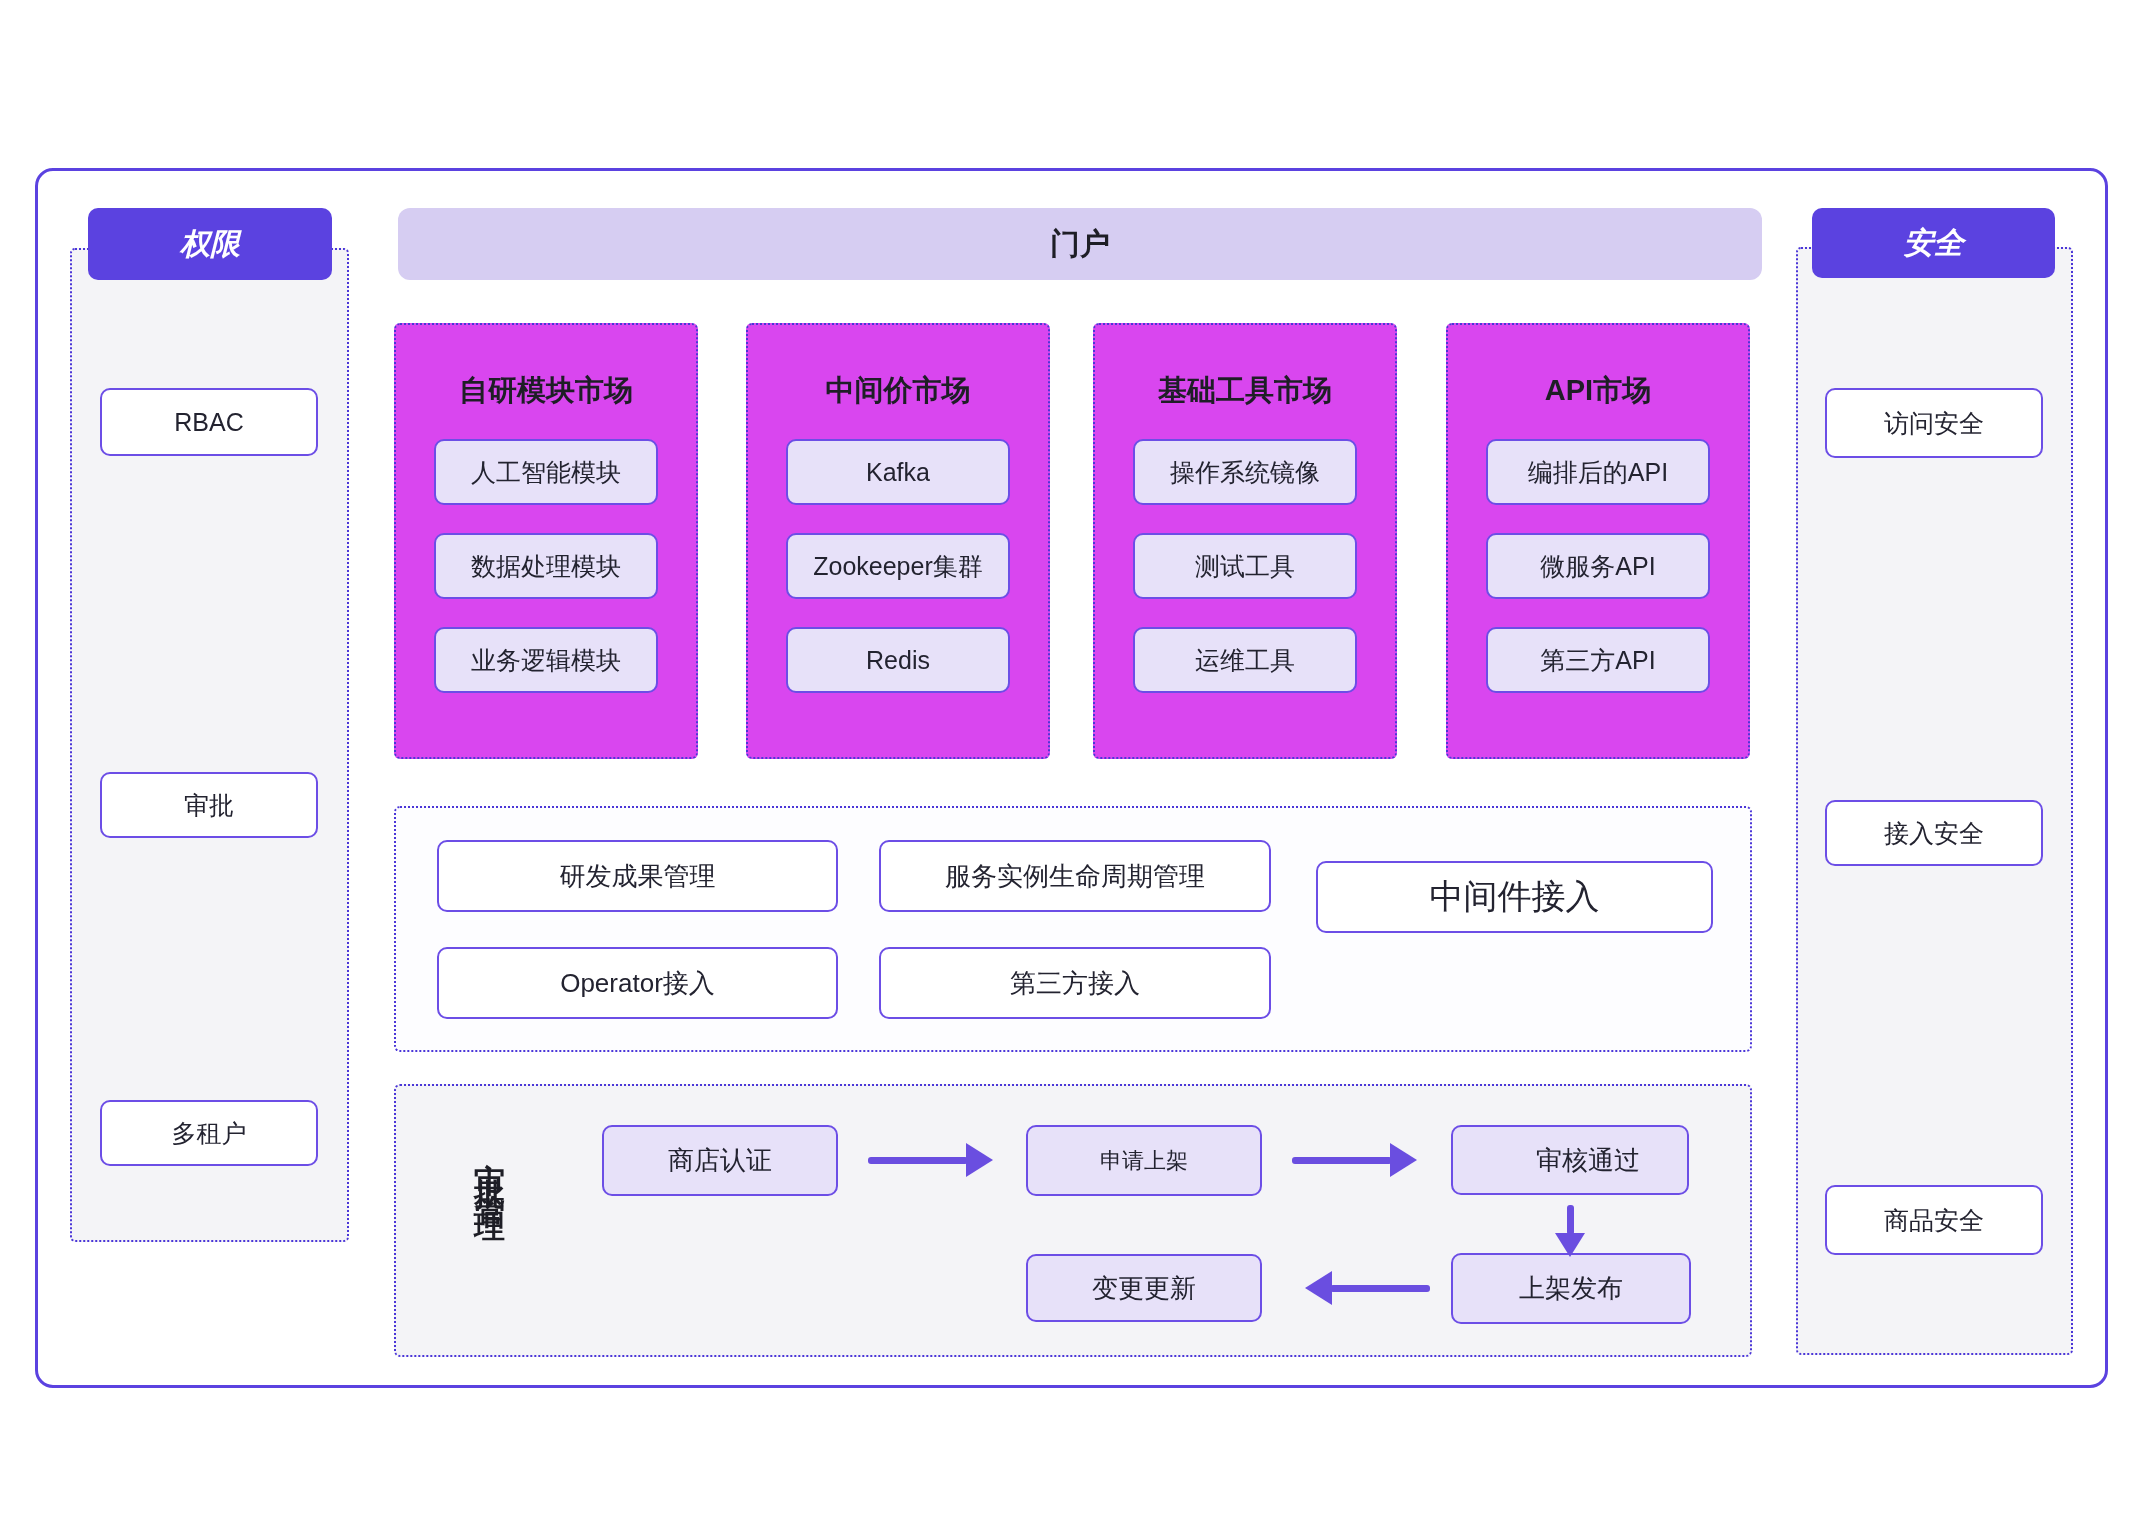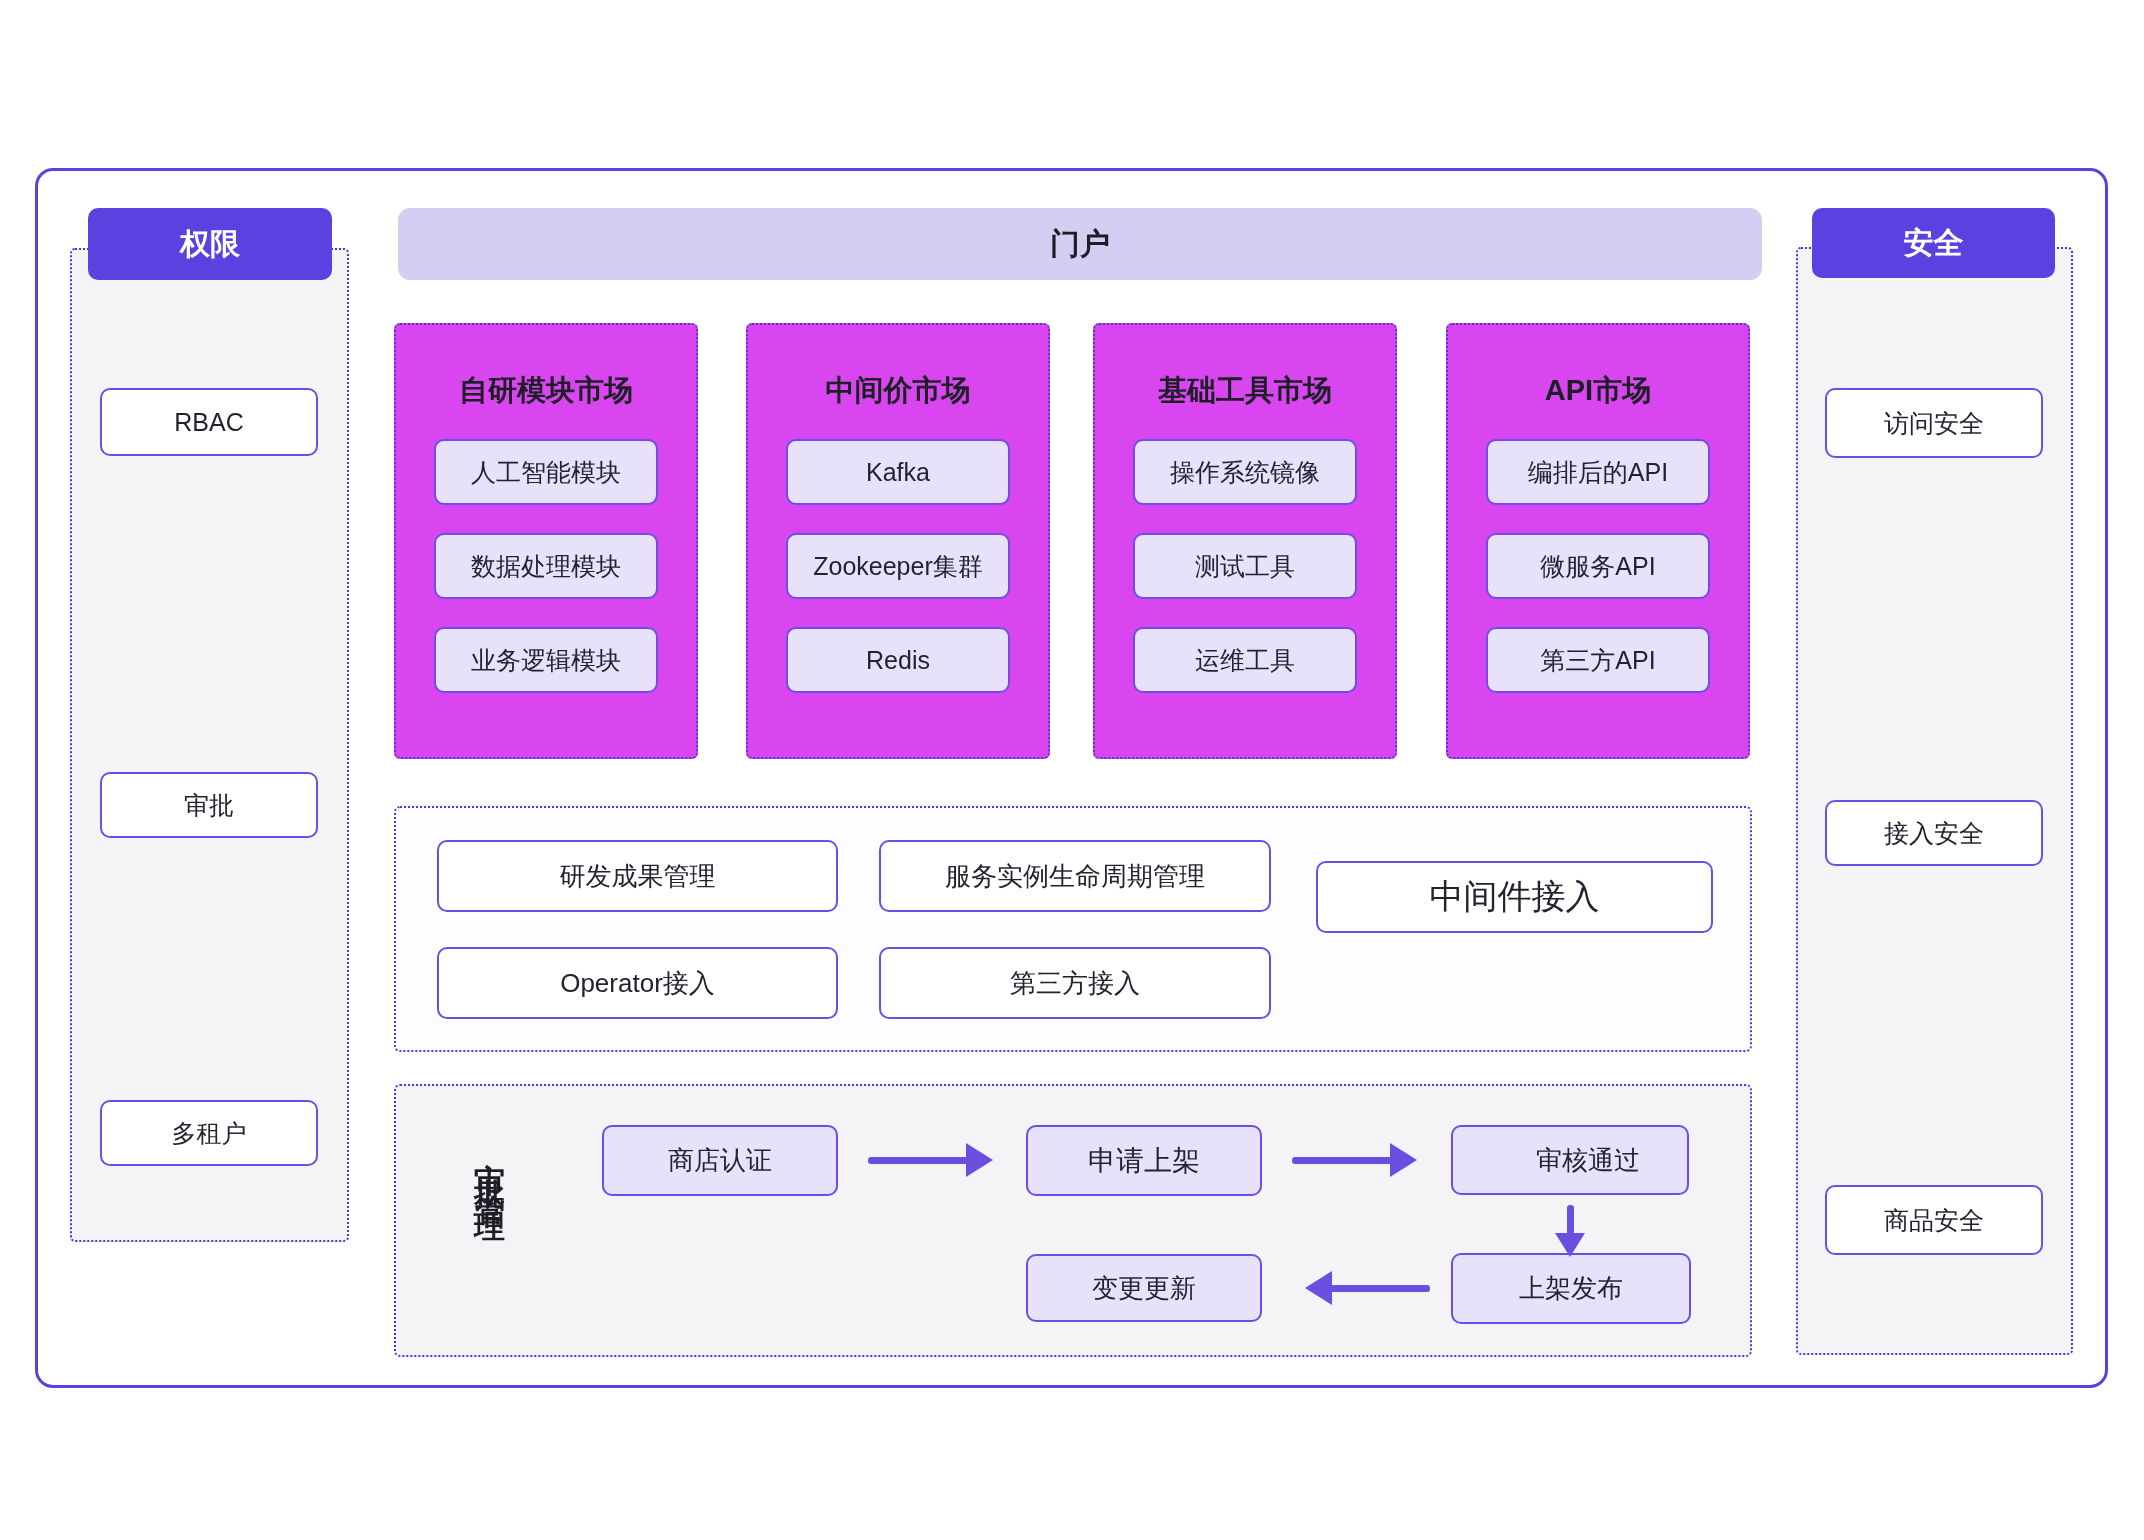--- a/index.html
+++ b/index.html
@@ -10,21 +10,21 @@
   .abs{position:absolute;box-sizing:border-box;}
   .outer-frame{
     left:35px;top:168px;width:2073px;height:1220px;
     border:3px solid #5b42e0;border-radius:18px;background:#ffffff;
   }
   .panel{
     background:#f4f4f7;border:2px dotted #4b36d8;border-radius:5px;
   }
   .hdr{
     background:#5b42e0;border-radius:10px;color:#ffffff;font-weight:bold;font-size:30px;
-    display:flex;align-items:center;justify-content:center;z-index:3;
+    display:flex;align-items:center;justify-content:center;z-index:3;font-style:italic;
   }
   .portal-bar{
     left:398px;top:208px;width:1364px;height:72px;background:#d6cdf2;border-radius:12px;
     display:flex;align-items:center;justify-content:center;
     font-weight:bold;font-size:30px;color:#1e1e26;z-index:3;
   }
   .box{
     display:flex;align-items:center;justify-content:center;
     border:2px solid #6c4ee6;border-radius:10px;background:#ffffff;
     font-size:25px;color:#232330;text-align:center;box-sizing:border-box;
@@ -112,21 +112,21 @@
     <div class="box abs" style="left:483px;top:32px;width:392px;height:72px;font-size:26px;">服务实例生命周期管理</div>
     <div class="box abs" style="left:920px;top:32px;width:397px;height:72px;font-size:34px;margin-top:21px;">中间件接入</div>
     <div class="box abs" style="left:41px;top:139px;width:401px;height:72px;font-size:26px;">Operator接入</div>
     <div class="box abs" style="left:483px;top:139px;width:392px;height:72px;font-size:26px;">第三方接入</div>
   </div>
 
   <div class="abs approval">
     <div class="vlabel">审批管理</div>
 
     <div class="box fill abs" style="left:206px;top:39px;width:236px;height:71px;font-size:26px;">商店认证</div>
-    <div class="box fill abs" style="left:630px;top:39px;width:236px;height:71px;font-size:28px;">申请上架</div>
+    <div class="box fill abs" style="left:630px;top:39px;width:236px;height:71px;font-size:22px;">申请上架</div>
     <div class="box fill abs" style="left:1055px;top:39px;width:238px;height:70px;font-size:26px;padding-left:36px;">审核通过</div>
     <div class="box fill abs" style="left:1055px;top:167px;width:240px;height:71px;font-size:26px;">上架发布</div>
     <div class="box fill abs" style="left:630px;top:168px;width:236px;height:68px;font-size:26px;">变更更新</div>
 
     <div>
       <div class="shaft" style="left:472px;top:71px;width:100px;height:7px;"></div>
       <div class="head-right" style="left:570px;top:57px;"></div>
     </div>
 
     <div>

